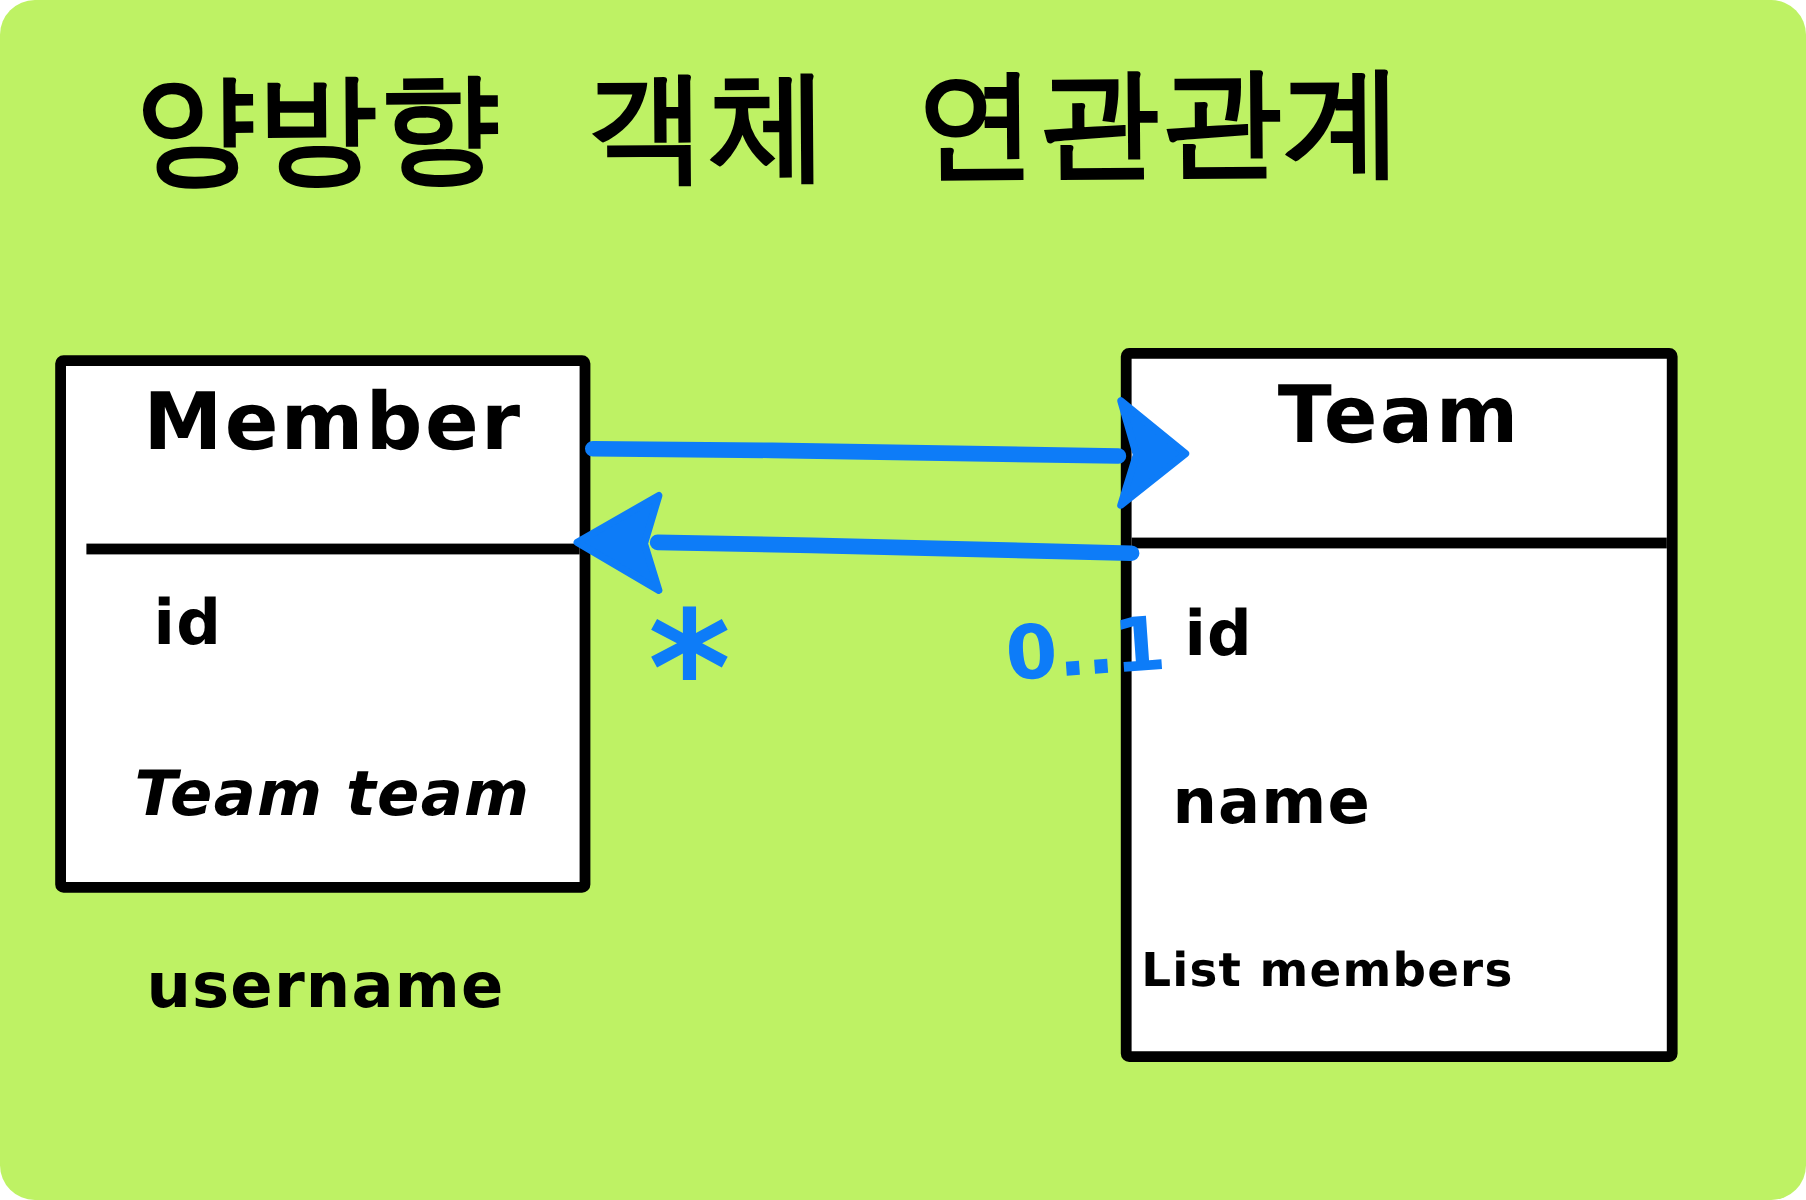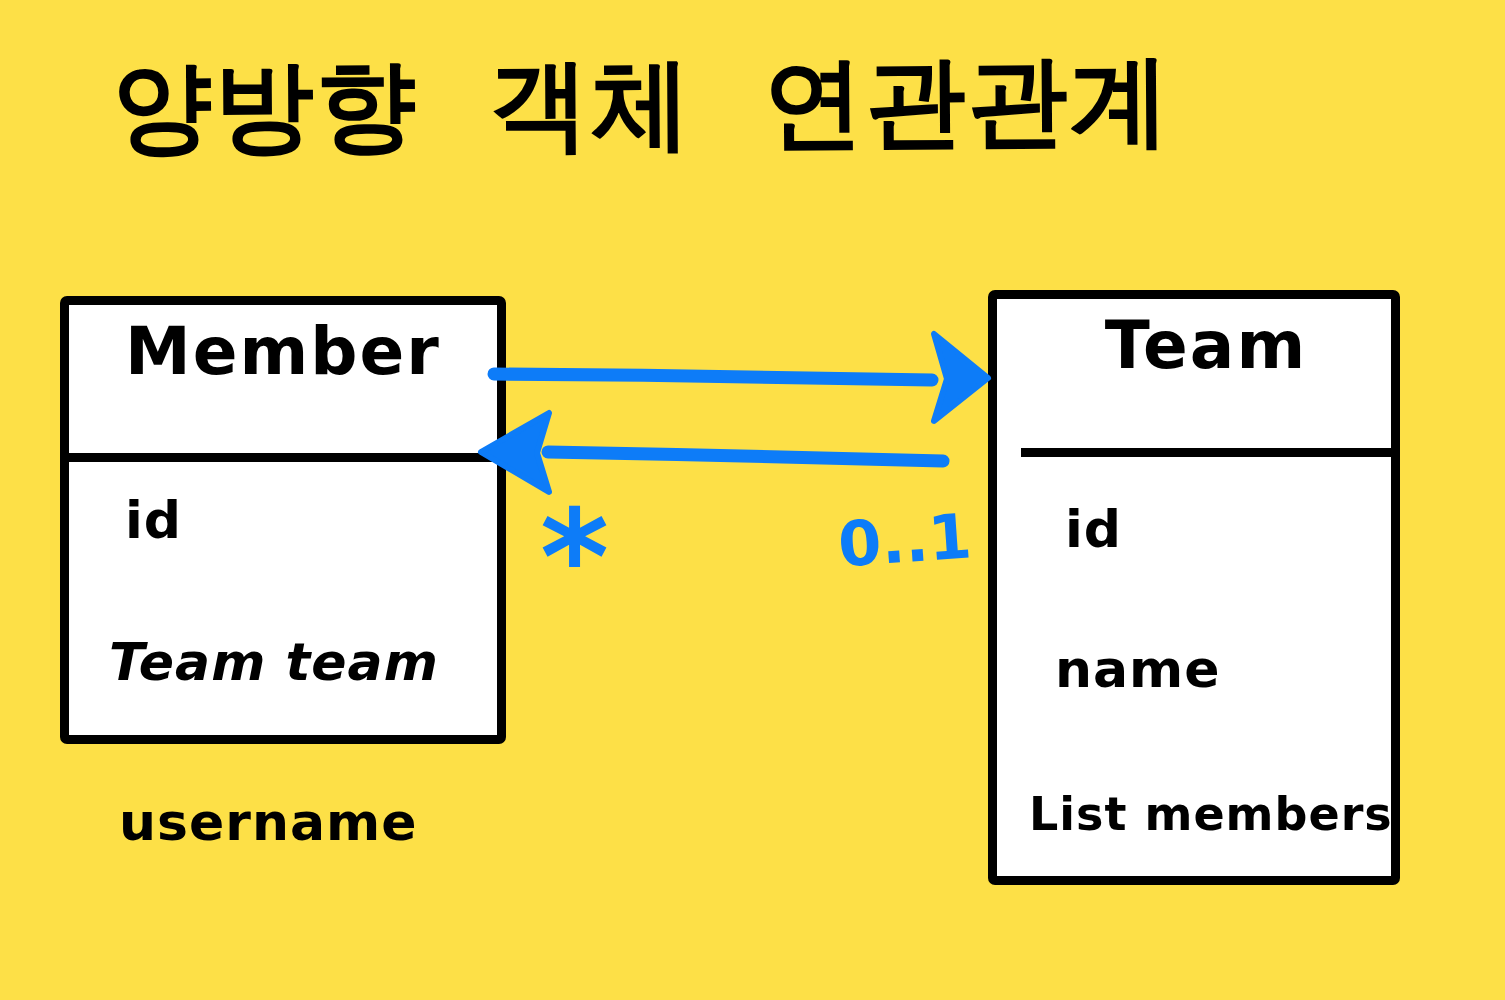--- a/index.html
+++ b/index.html
@@ -4,24 +4,25 @@
 <style>
   html, body {
     margin: 0;
     padding: 0;
     background: #ffffff;
   }
   .stage {
     position: relative;
     width: 1505px;
     height: 1000px;
-    background: #fde047;
+    background: #bef264;
     overflow: hidden;
     font-family: "DejaVu Sans", sans-serif;
     color: #000000;
+    border-radius: 29px;
   }
   .diagram-title {
     position: absolute;
     left: 112px;
     top: 38px;
     margin: 0;
     font-size: 100px;
     font-weight: bold;
     letter-spacing: 2px;
     word-spacing: 34px;
@@ -30,31 +31,31 @@
     transform: rotate(-0.4deg);
   }
   .uml-box {
     position: absolute;
     border: 9px solid #000000;
     border-radius: 7px;
     background: #ffffff;
     box-sizing: border-box;
   }
   .uml-box.member {
-    left: 60px;
+    left: 46px;
     top: 296px;
     width: 446px;
     height: 448px;
+    padding-left: 17px;
   }
   .uml-box.team {
-    left: 988px;
+    left: 934px;
     top: 290px;
-    width: 412px;
+    width: 464px;
     height: 595px;
-    padding-left: 24px;
   }
   .box-header {
     display: flex;
     justify-content: center;
     align-items: flex-start;
     padding-top: 8px;
     border-bottom: 9px solid #000000;
     font-size: 66px;
     font-weight: bold;
     letter-spacing: 2px;
@@ -71,21 +72,21 @@
     font-size: 52px;
     font-weight: bold;
     letter-spacing: 1px;
     white-space: nowrap;
   }
   .member .field-0 { left: 56px; top: 28px; }
   .member .field-1 { left: 40px; top: 170px; font-style: italic; }
   .member .field-2 { left: 50px; top: 330px; }
   .team .field-0 { left: 44px; top: 42px; }
   .team .field-1 { left: 34px; top: 182px; }
-  .team .field-2 { left: 8px;  top: 330px; font-size: 46px; }
+  .team .field-2 { left: 8px;  top: 330px; font-size: 39px; }
   .arrows-svg {
     position: absolute;
     left: 0;
     top: 0;
     width: 1505px;
     height: 1000px;
     pointer-events: none;
   }
   .mult-label {
     position: absolute;

